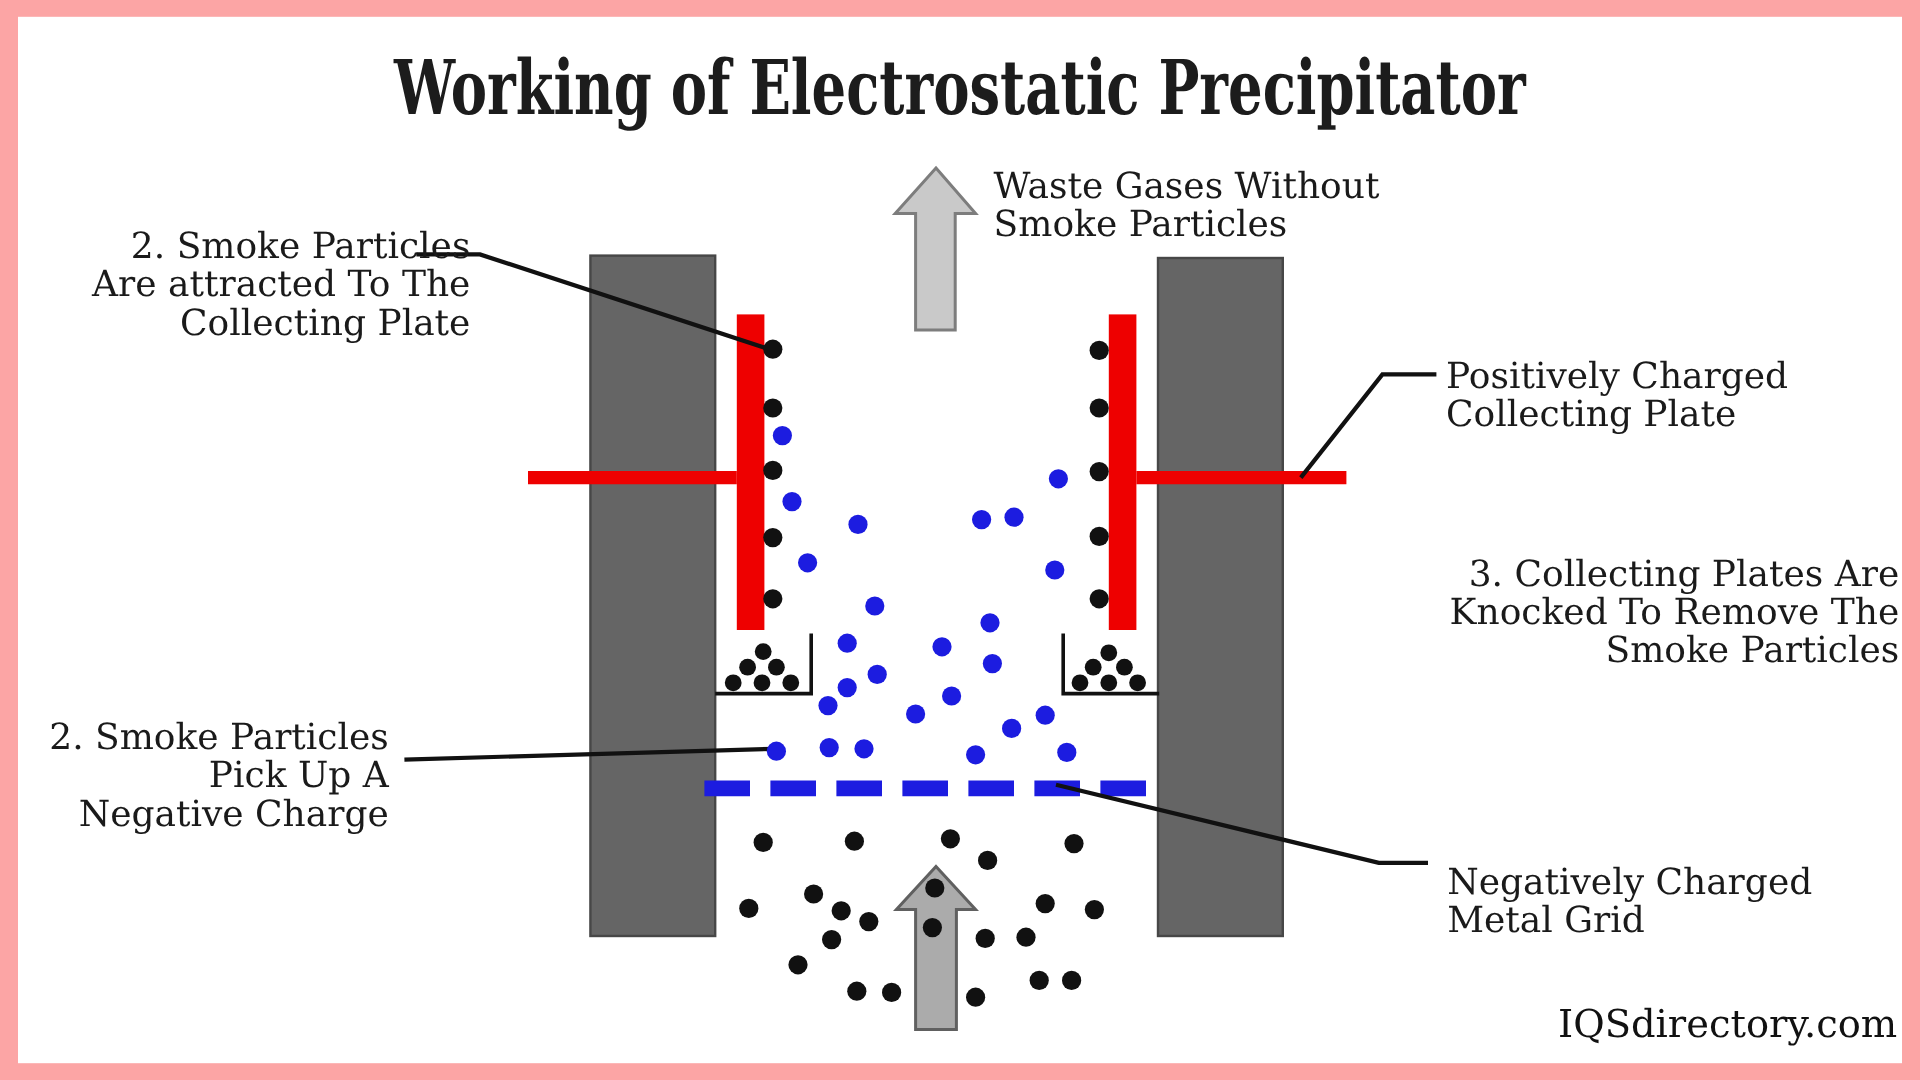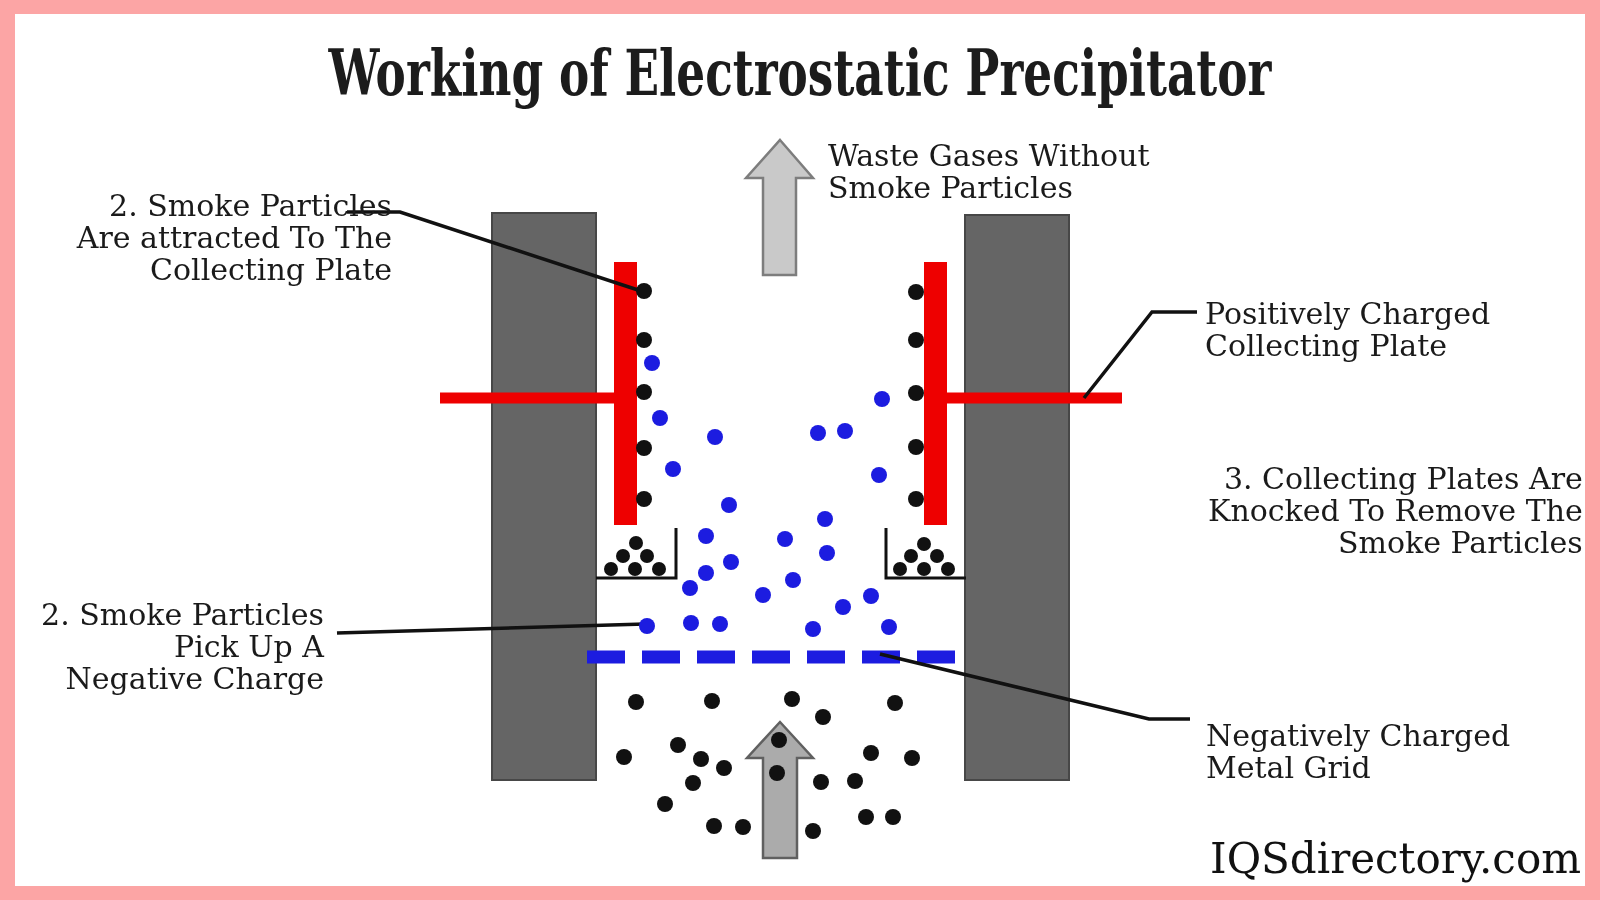--- a/index.html
+++ b/index.html
@@ -5,21 +5,21 @@
   html,body{margin:0;padding:0;background:#d8d8d8;}
   .frame{position:relative;width:1600px;height:900px;background:#fca5a5;overflow:hidden;
          font-family:"DejaVu Serif","Liberation Serif",serif;}
   .canvas{position:absolute;left:15px;top:14px;width:1570px;height:872px;background:#ffffff;}
   svg.diagram{position:absolute;left:0;top:0;}
   .page-title{position:absolute;left:0;top:36px;width:1600px;text-align:center;
               font-size:63px;font-weight:bold;color:#1c1c1c;letter-spacing:0px;}
   .page-title .squeeze{display:inline-block;transform:scaleX(0.72);transform-origin:center;white-space:nowrap;}
   .label{position:absolute;font-size:30px;line-height:32px;color:#1a1a1a;white-space:pre-line;}
   .r{text-align:right;}
-  .watermark{position:absolute;right:19px;top:834px;font-size:42px;color:#111111;}
+  .watermark{position:absolute;right:19px;top:834px;font-size:32px;color:#111111;}
 </style>
 </head>
 <body>
 
 <div class="frame">
   <div class="canvas"></div>
 
   <svg class="diagram" width="1600" height="900" viewBox="0 0 1600 900">
 
     <rect x="492" y="213" width="104" height="567" stroke="#474747" stroke-width="2" fill="#656565"></rect>

